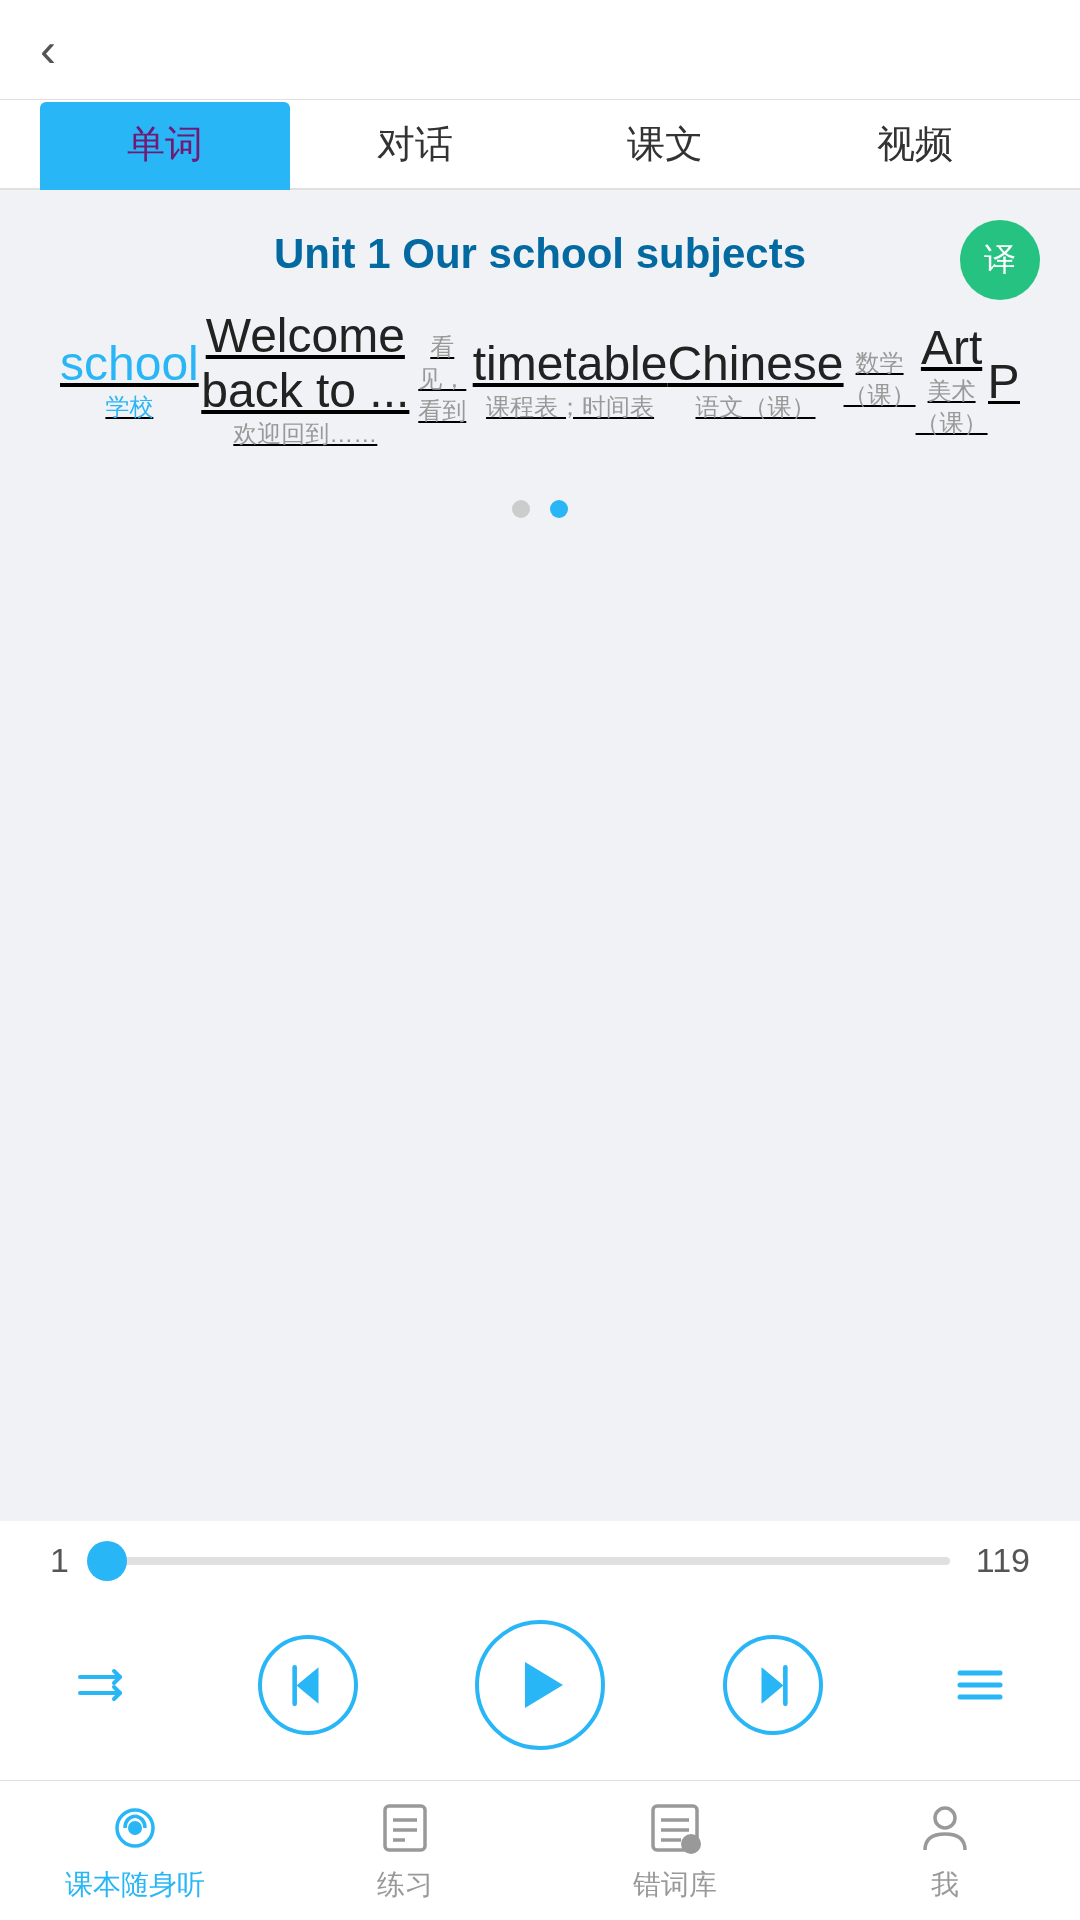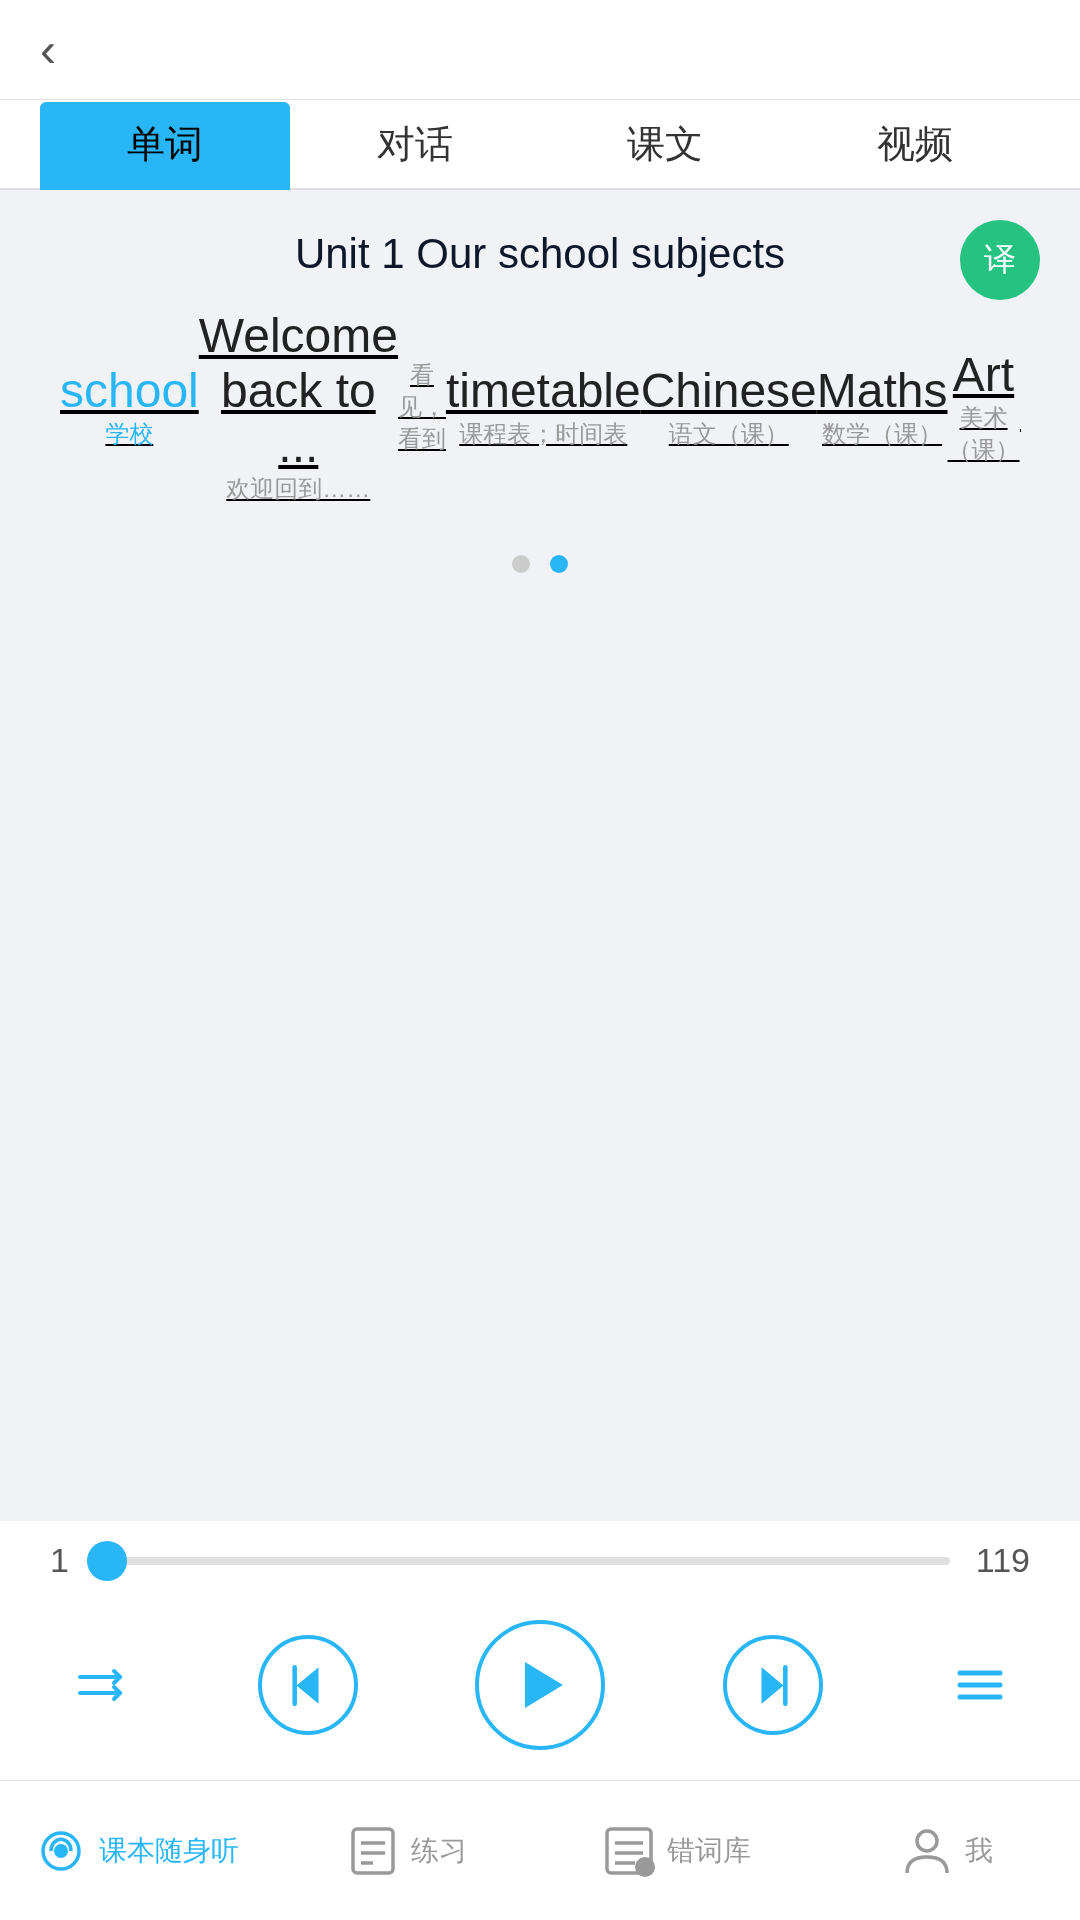--- a/index.html
+++ b/index.html
@@ -50,21 +50,21 @@
       justify-content: center;
       font-size: 38px;
       color: #333;
       cursor: pointer;
       border-bottom: 4px solid transparent;
       position: relative;
       top: 2px;
     }
     .tab-item.active {
       background: #29b6f6;
-      color: #000000;
+      color: #701a75;
       border-radius: 6px 6px 0 0;
       border-bottom: 4px solid #29b6f6;
     }
 
     
     .main-content {
       flex: 1;
       background: #f0f2f5;
       display: flex;
       flex-direction: column;
@@ -87,23 +87,24 @@
       justify-content: center;
       color: #fff;
       font-size: 32px;
       cursor: pointer;
       z-index: 10;
     }
 
     
     .unit-title {
       font-size: 42px;
-      color: #0f172a;
+      color: #0369a1;
       margin-bottom: 30px;
       text-align: center;
+      font-weight: bold;
     }
 
     
     .word-list {
       width: 100%;
       display: flex;
       align-items: center;
       gap: 0;
       text-decoration: underline;
     }
@@ -248,21 +249,21 @@
     .bottom-nav {
       background: #fff;
       height: 140px;
       border-top: 1px solid #e0e0e0;
       display: flex;
       align-items: center;
     }
     .bottom-nav-item {
       flex: 1;
       display: flex;
-      flex-direction: row;
+      flex-direction: column;
       align-items: center;
       justify-content: center;
       gap: 8px;
       cursor: pointer;
     }
     .bottom-nav-item svg {
       width: 60px;
       height: 60px;
     }
     .bottom-nav-label {
@@ -327,21 +328,20 @@
       <div class="word-english">timetable</div>
       <div class="word-chinese">课程表；时间表</div>
     </div>
 
     <div class="word-entry">
       <div class="word-english">Chinese</div>
       <div class="word-chinese">语文（课）</div>
     </div>
 
     <div class="word-entry">
-      <div class="word-english">Maths</div>
       <div class="word-chinese">数学（课）</div>
     </div>
 
     <div class="word-entry">
       <div class="word-english">Art</div>
       <div class="word-chinese">美术（课）</div>
     </div>
 
     <div class="word-entry" style="overflow:hidden;max-height:50px;">
       <div class="word-english">PE</div>

